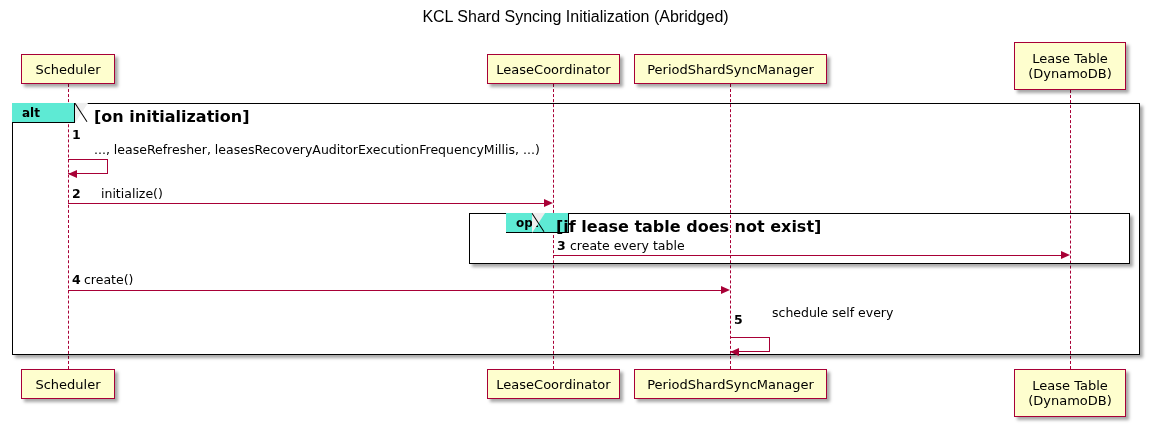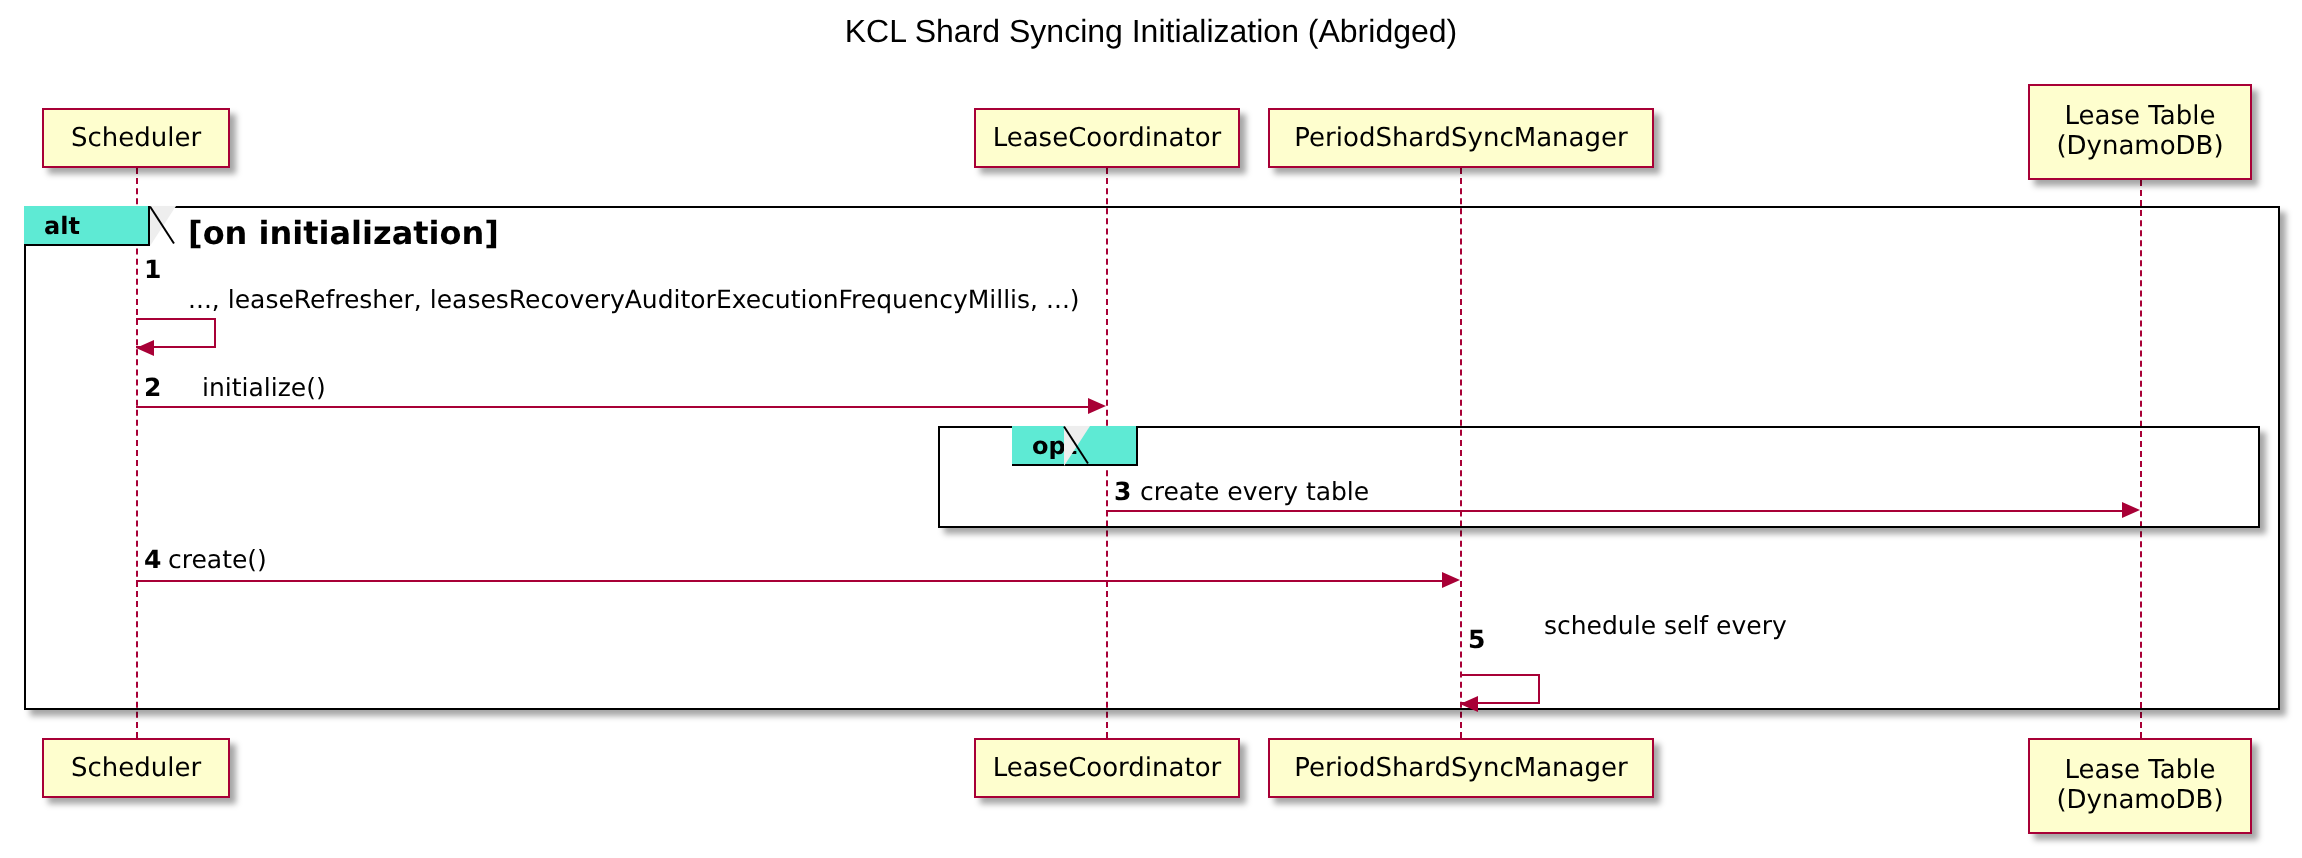--- a/index.html
+++ b/index.html
@@ -194,20 +194,21 @@
   </div>
   <div class="frag-tab-cut" style="left:532px; top:213px;
               border-top:20px solid #EEEEEE;
               border-right:13px solid transparent;"></div>
   <div style="position:absolute; left:531px; top:212px; width:16px; height:23px;
               overflow:hidden;">
     <div style="position:absolute; left:-4px; top:10px; width:22px; height:0;
                 border-top:1.5px solid #000000;
                 transform:rotate(57deg); transform-origin:center;"></div>
   </div>
+  <div class="frag-guard" style="left:556px; top:217px;">[if lease table does not exist]</div>
 
   <div class="msg-label" style="left:557px; top:238px;">
     <span class="msg-num">3</span>
   </div>
   <div class="msg-label" style="left:570px; top:238px;">create every table</div>
   <div class="msg-line" style="left:553px; top:255px; width:508px;"></div>
   <div class="msg-arrow" style="left:1061px; top:250.5px;"></div>
 
   <div class="msg-label" style="left:72px; top:272px;">
     <span class="msg-num">4</span>

